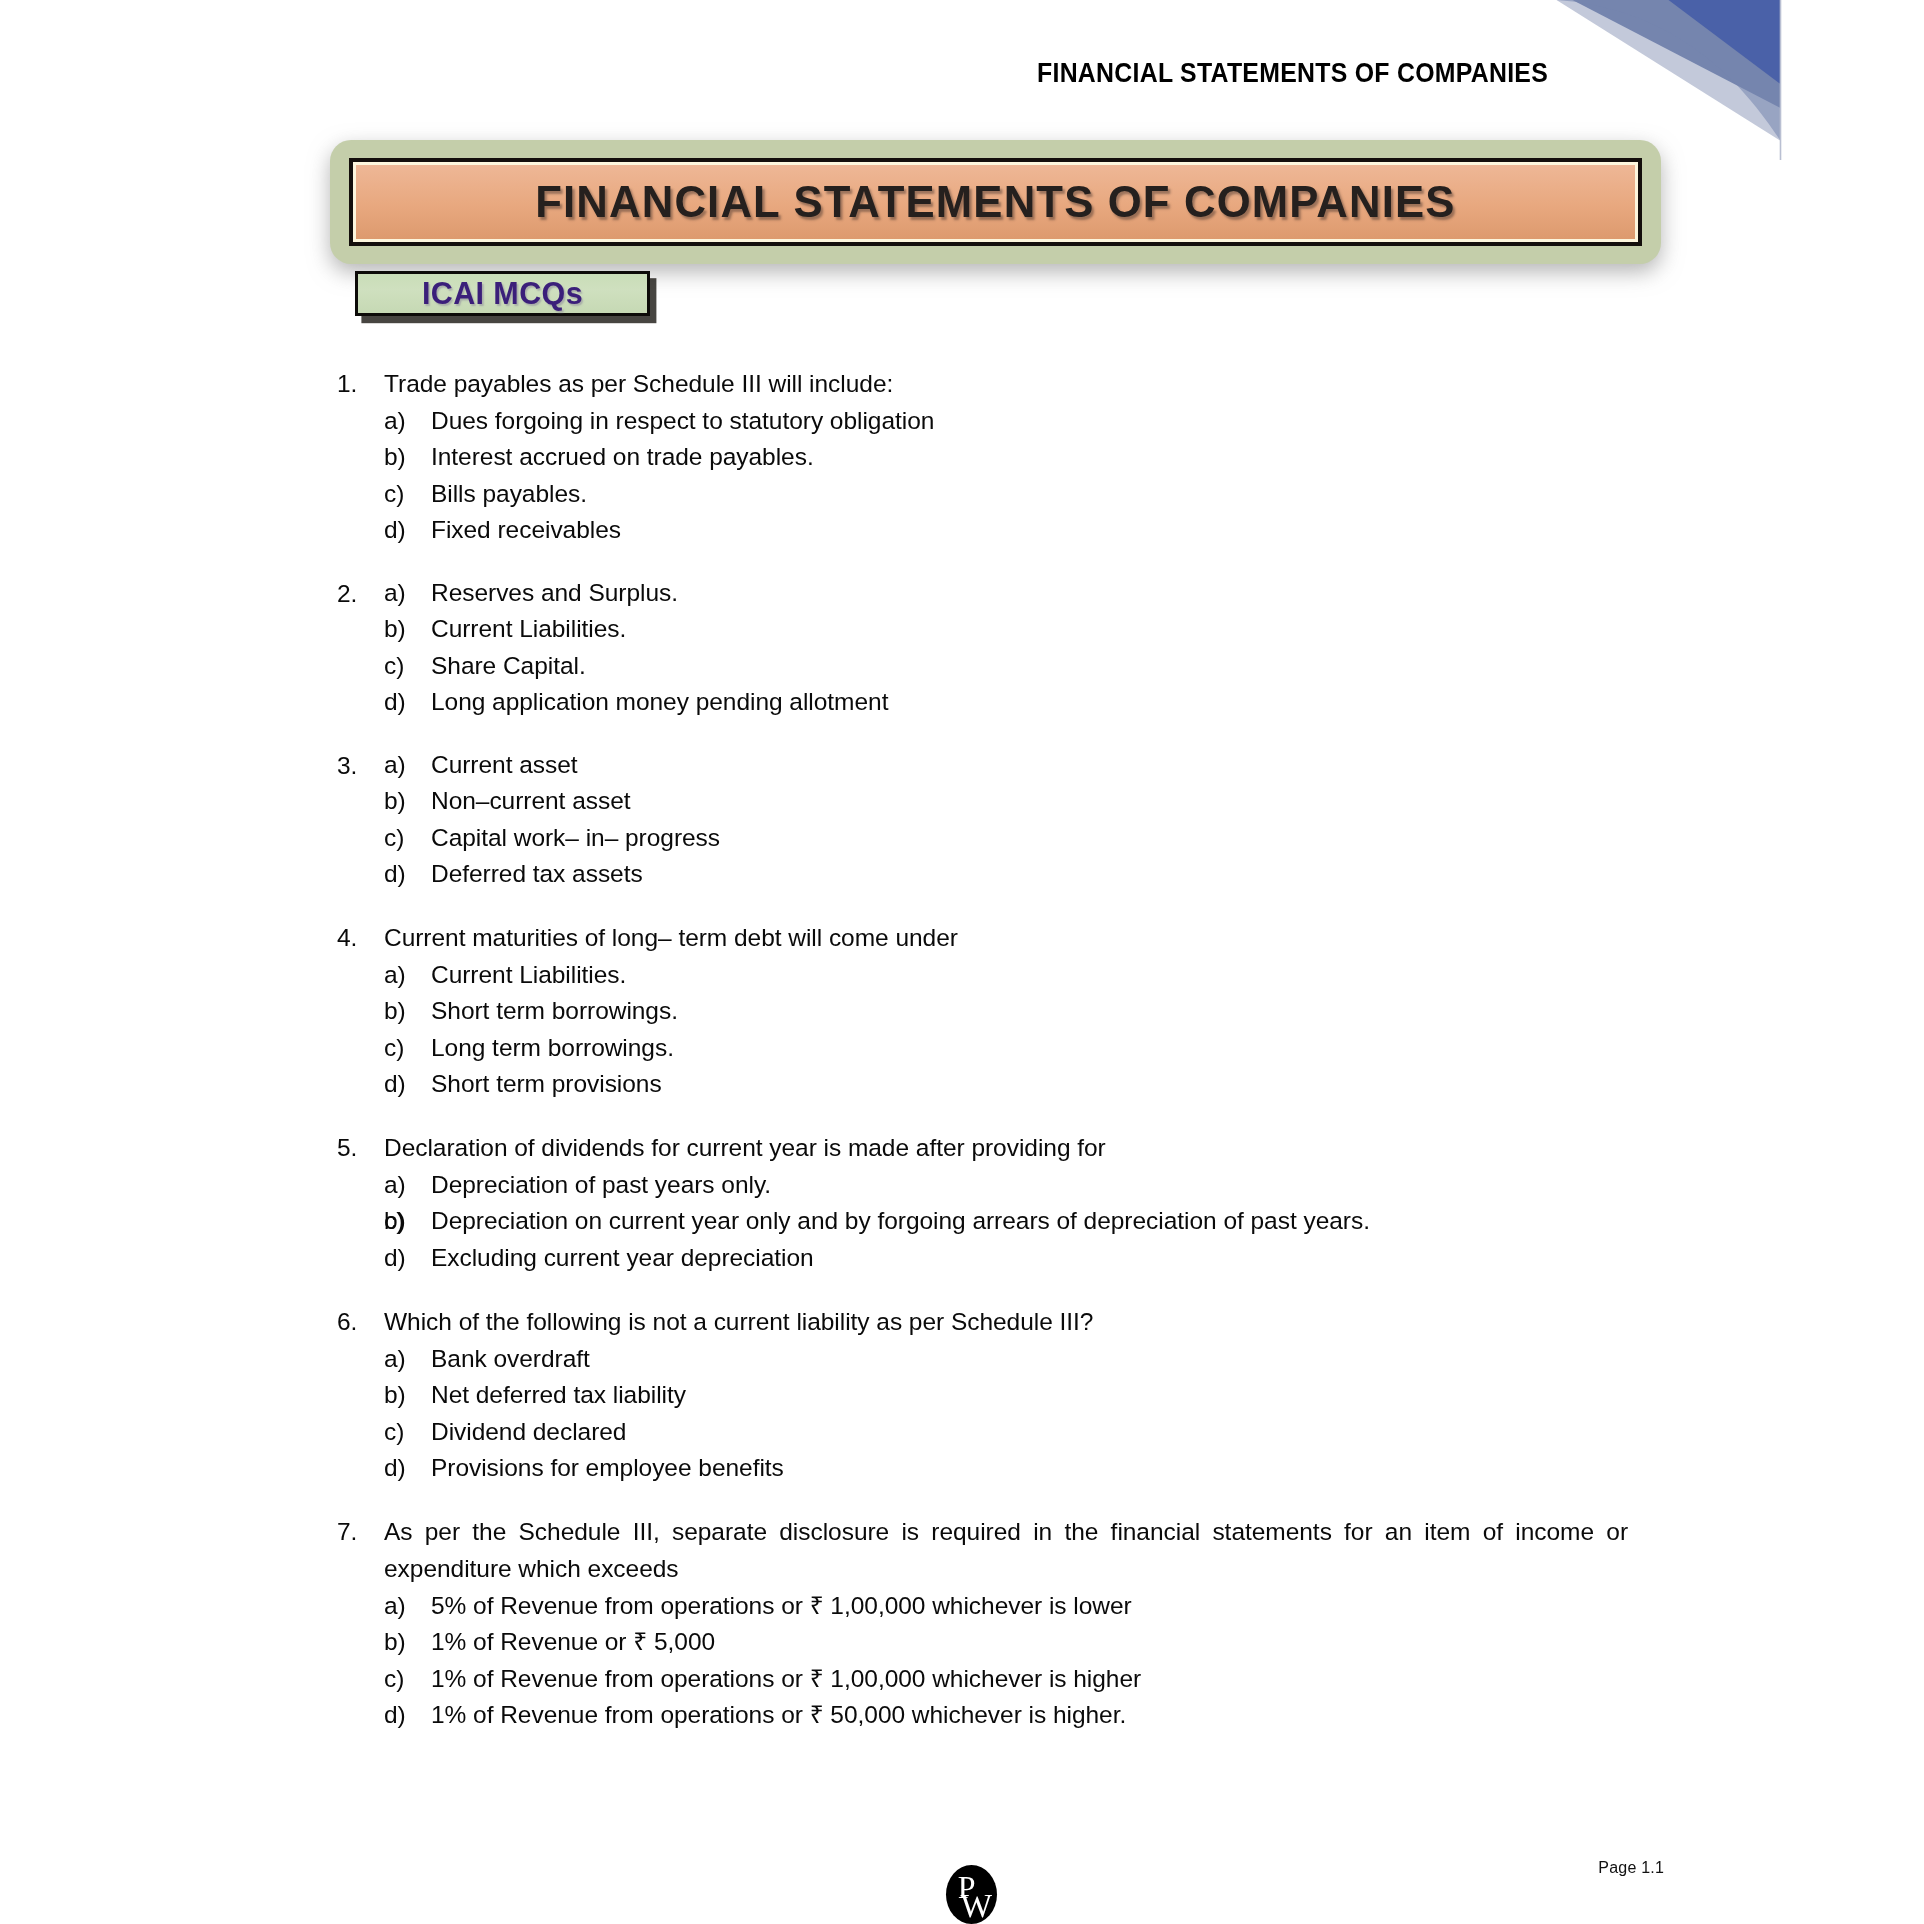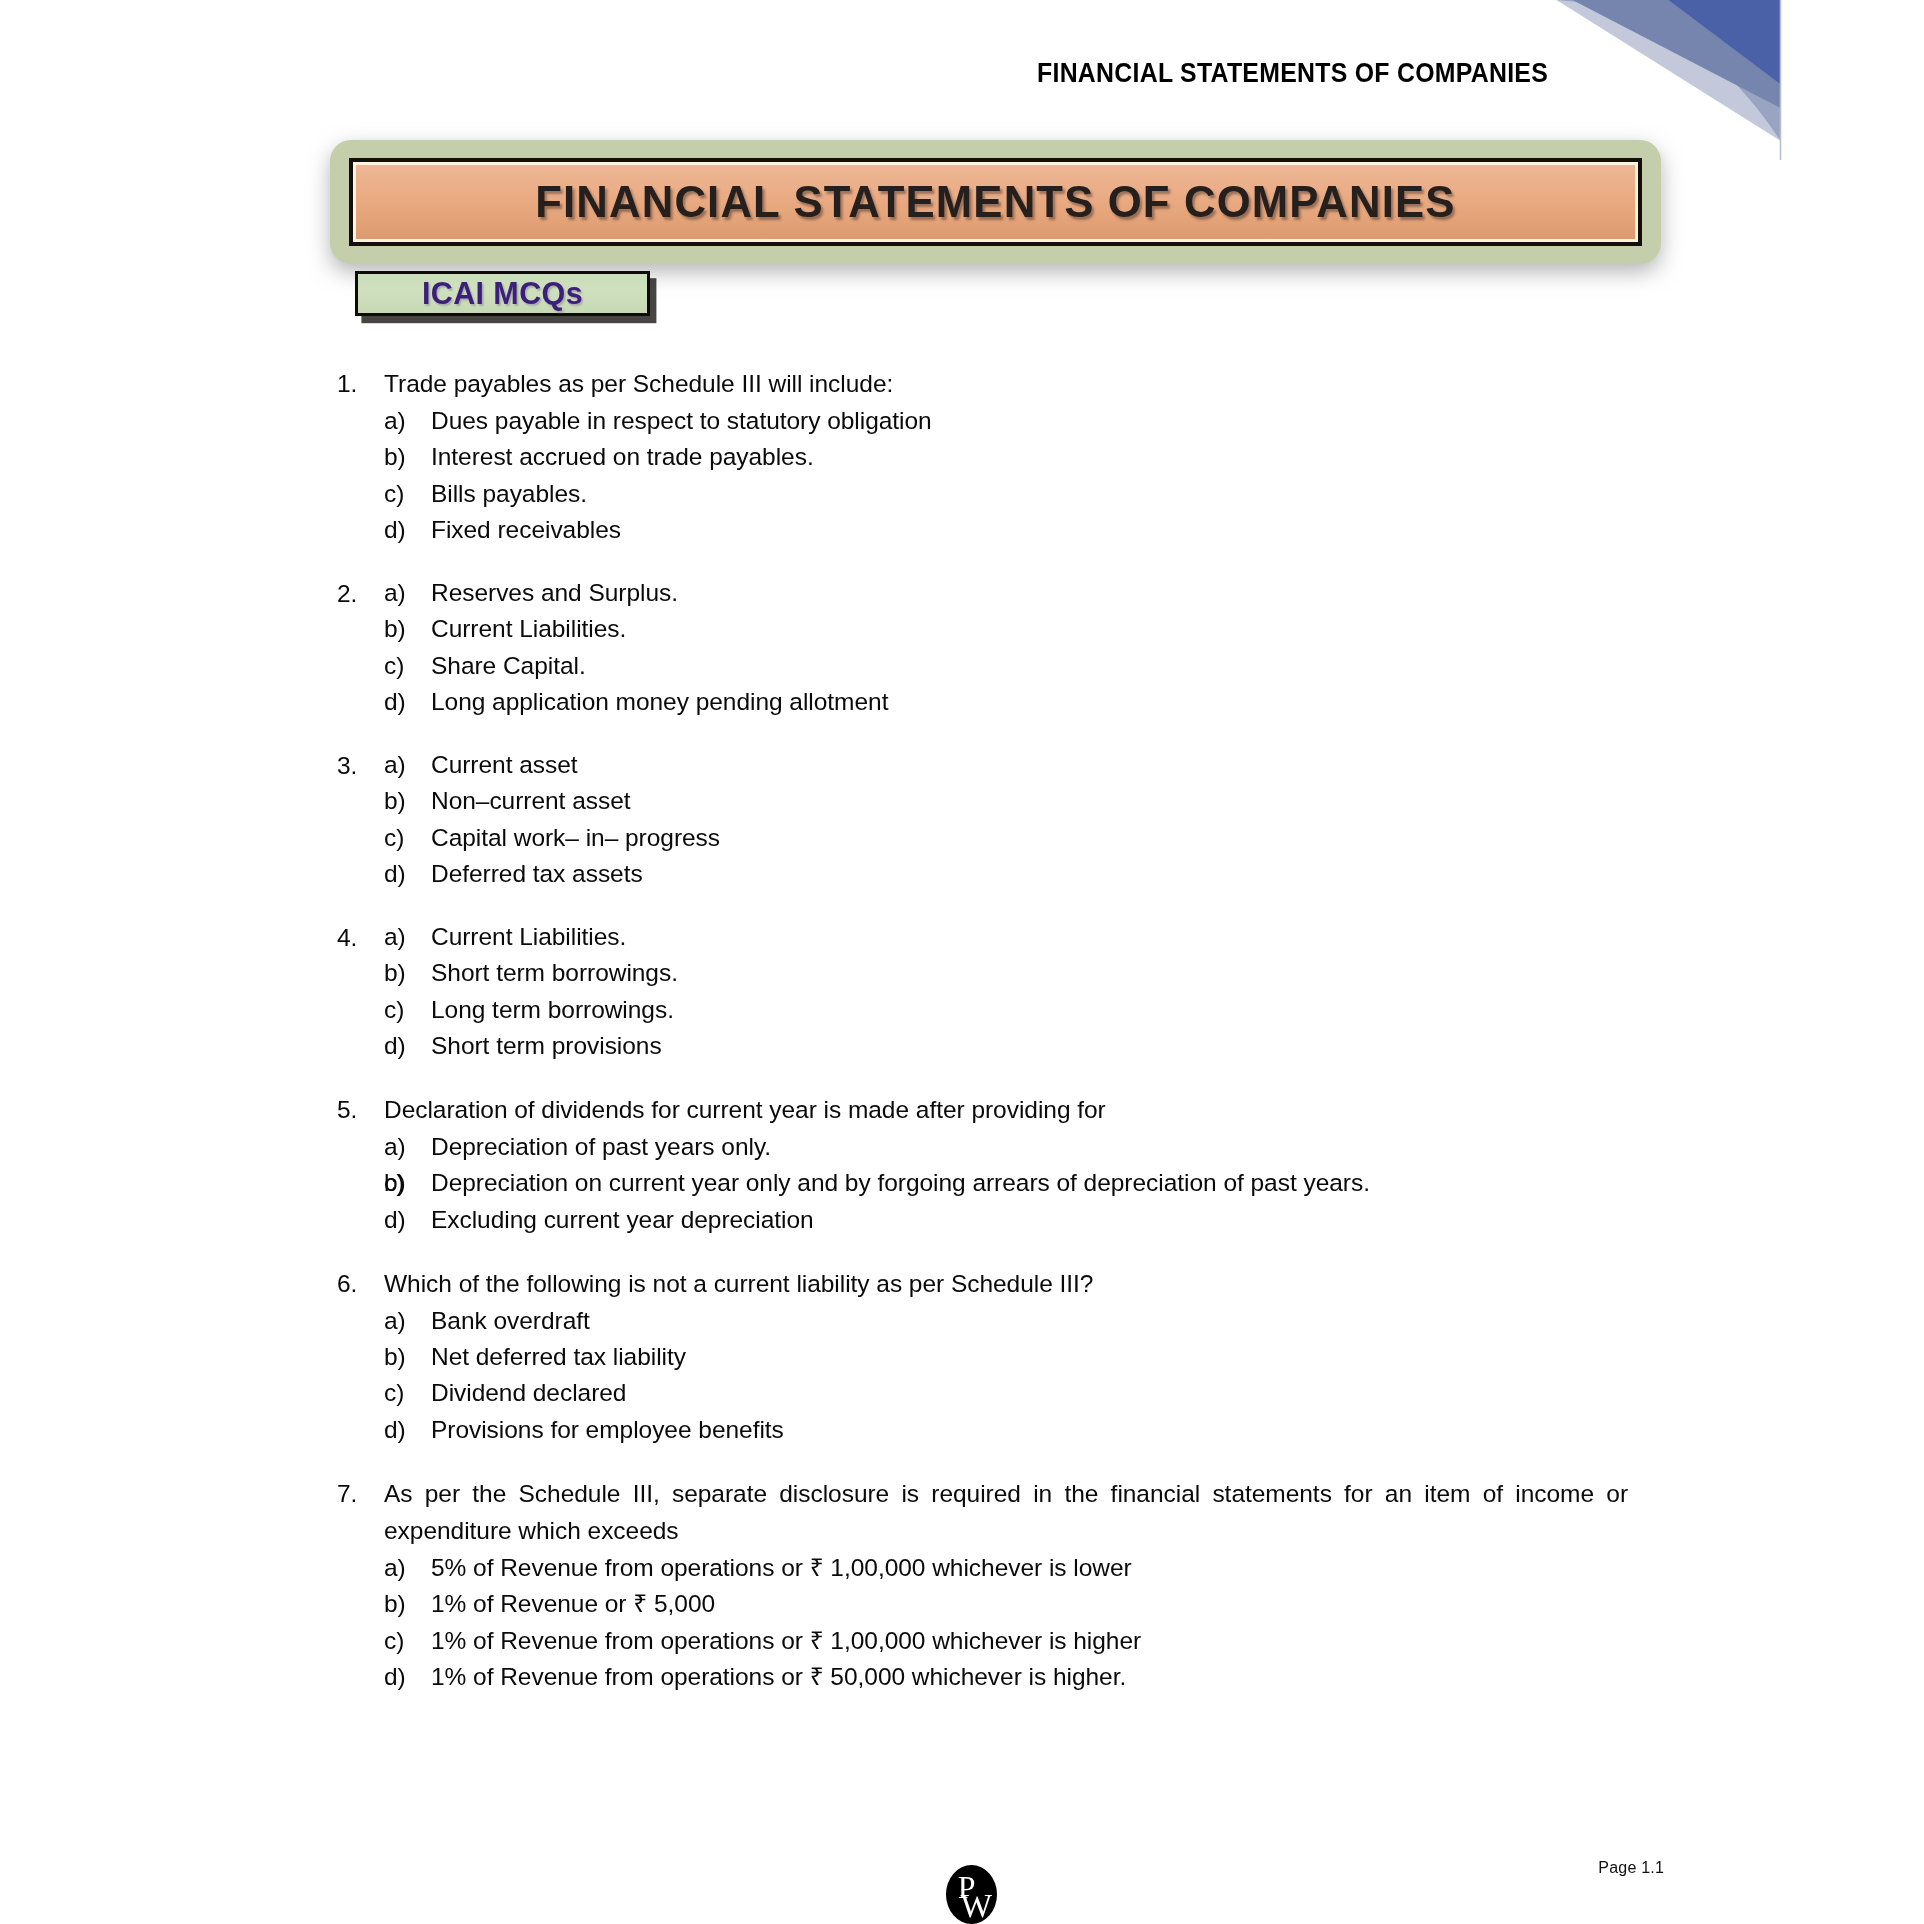--- a/index.html
+++ b/index.html
@@ -204,21 +204,21 @@
 </div>
 
 <div id="mcq-badge">
   <span id="mcq-badge-label">ICAI MCQs</span>
 </div>
 
 <div id="mcq-list">
     <div class="mcq-item">
       <div class="mcq-question nojustify"><span class="mcq-number">1.</span><span>Trade payables as per Schedule III will include:</span></div>
       <div class="mcq-options">
-        <div class="mcq-option"><span class="mcq-option-letter">a)</span><span>Dues payable in respect to statutory obligation</span></div>
+        <div class="mcq-option"><span class="mcq-option-letter">a)</span><span>Dues forgoing in respect to statutory obligation</span></div>
         <div class="mcq-option"><span class="mcq-option-letter">b)</span><span>Interest accrued on trade payables.</span></div>
         <div class="mcq-option"><span class="mcq-option-letter">c)</span><span>Bills payables.</span></div>
         <div class="mcq-option"><span class="mcq-option-letter">d)</span><span>Fixed receivables</span></div>
       </div>
     </div>
     <div class="mcq-item">
       <div class="mcq-question"><span class="mcq-number">2.</span></div>
       <div class="mcq-options">
         <div class="mcq-option"><span class="mcq-option-letter">a)</span><span>Reserves and Surplus.</span></div>
         <div class="mcq-option"><span class="mcq-option-letter">b)</span><span>Current Liabilities.</span></div>
@@ -229,21 +229,21 @@
     <div class="mcq-item">
       <div class="mcq-question nojustify"><span class="mcq-number">3.</span></div>
       <div class="mcq-options">
         <div class="mcq-option"><span class="mcq-option-letter">a)</span><span>Current asset</span></div>
         <div class="mcq-option"><span class="mcq-option-letter">b)</span><span>Non–current asset</span></div>
         <div class="mcq-option"><span class="mcq-option-letter">c)</span><span>Capital work– in– progress</span></div>
         <div class="mcq-option"><span class="mcq-option-letter">d)</span><span>Deferred tax assets</span></div>
       </div>
     </div>
     <div class="mcq-item">
-      <div class="mcq-question nojustify"><span class="mcq-number">4.</span></div>
+      <div class="mcq-question nojustify"><span class="mcq-number">4.</span><span>Current maturities of long– term debt will come under</span></div>
       <div class="mcq-options">
         <div class="mcq-option"><span class="mcq-option-letter">a)</span><span>Current Liabilities.</span></div>
         <div class="mcq-option"><span class="mcq-option-letter">b)</span><span>Short term borrowings.</span></div>
         <div class="mcq-option"><span class="mcq-option-letter">c)</span><span>Long term borrowings.</span></div>
         <div class="mcq-option"><span class="mcq-option-letter">d)</span><span>Short term provisions</span></div>
       </div>
     </div>
     <div class="mcq-item">
       <div class="mcq-question nojustify"><span class="mcq-number">5.</span><span>Declaration of dividends for current year is made after providing for</span></div>
       <div class="mcq-options">

